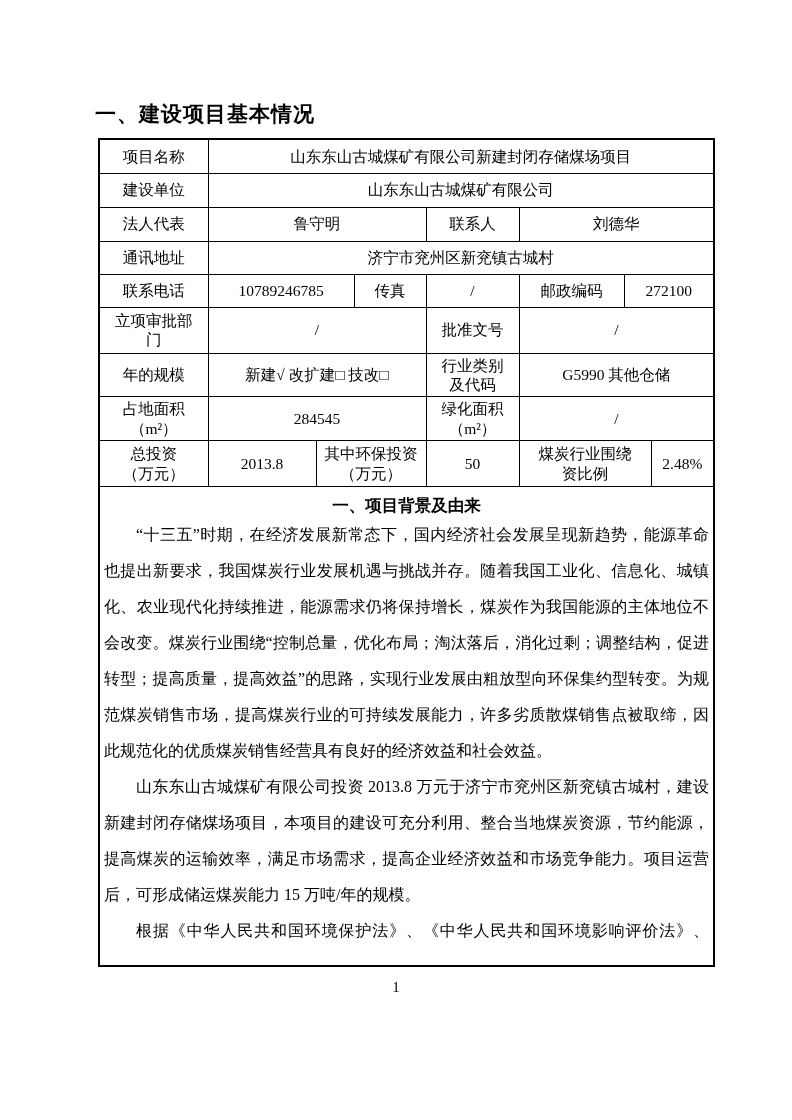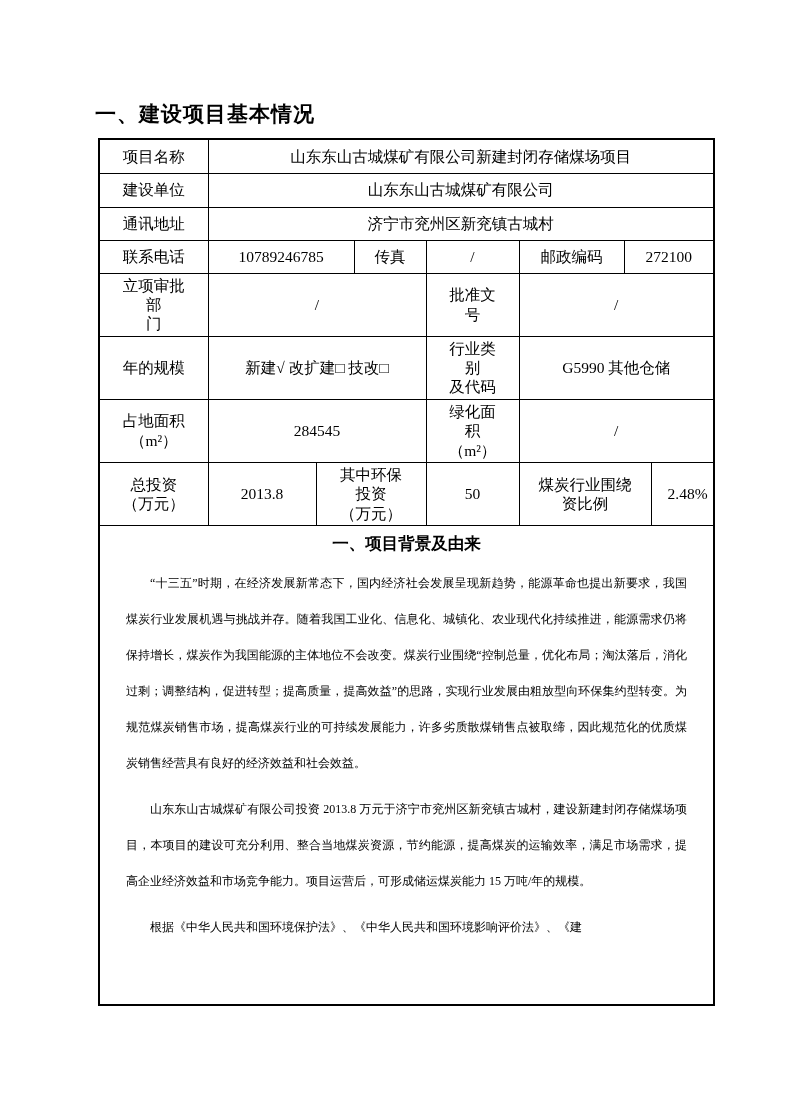--- a/index.html
+++ b/index.html
@@ -25,40 +25,40 @@
     border-collapse: collapse;
     border: 2px solid #000;
     table-layout: fixed;
   }
   table.info-table td {
     border: 1px solid #000;
     text-align: center;
     vertical-align: middle;
     font-size: 15.5px;
     line-height: 1.25;
-    padding: 2px 16px;
+    padding: 2px 4px;
     overflow: hidden;
   }
   td.wrap { white-space: pre-line; }
   td.section-cell {
     border-top: 2px solid #000;
     text-align: left;
     vertical-align: top;
     padding: 12px 5px 0 13px;
   }
   .section-body { height: 463px; overflow: hidden; }
   .bg-heading {
     font-weight: bold;
     font-size: 16.5px;
     line-height: 22px;
     margin-bottom: 0;
   }
   .section-body p {
-    margin: 10px;
-    font-size: 12px;
+    margin: 0;
+    font-size: 16px;
     line-height: 36px;
     text-align: justify;
     text-indent: 2em;
   }
   .page-number {
     margin-top: 12px;
     width: 792px;
     text-align: center;
     font-size: 15px;
   }
@@ -86,20 +86,26 @@
         <tr style="height:34px">
       <td>项目名称</td>
       <td colspan="7">山东东山古城煤矿有限公司新建封闭存储煤场项目</td>
     </tr>
 
     <tr style="height:34px">
       <td>建设单位</td>
       <td colspan="7">山东东山古城煤矿有限公司</td>
     </tr>
 
+    <tr style="height:34px">
+      <td>法人代表</td>
+      <td colspan="3">鲁守明</td>
+      <td>联系人</td>
+      <td colspan="3">刘德华</td>
+    </tr>
 
     <tr style="height:33px">
       <td>通讯地址</td>
       <td colspan="7">济宁市兖州区新兖镇古城村</td>
     </tr>
 
     <tr style="height:33px">
       <td>联系电话</td>
       <td colspan="2">10789246785</td>
       <td>传真</td>

